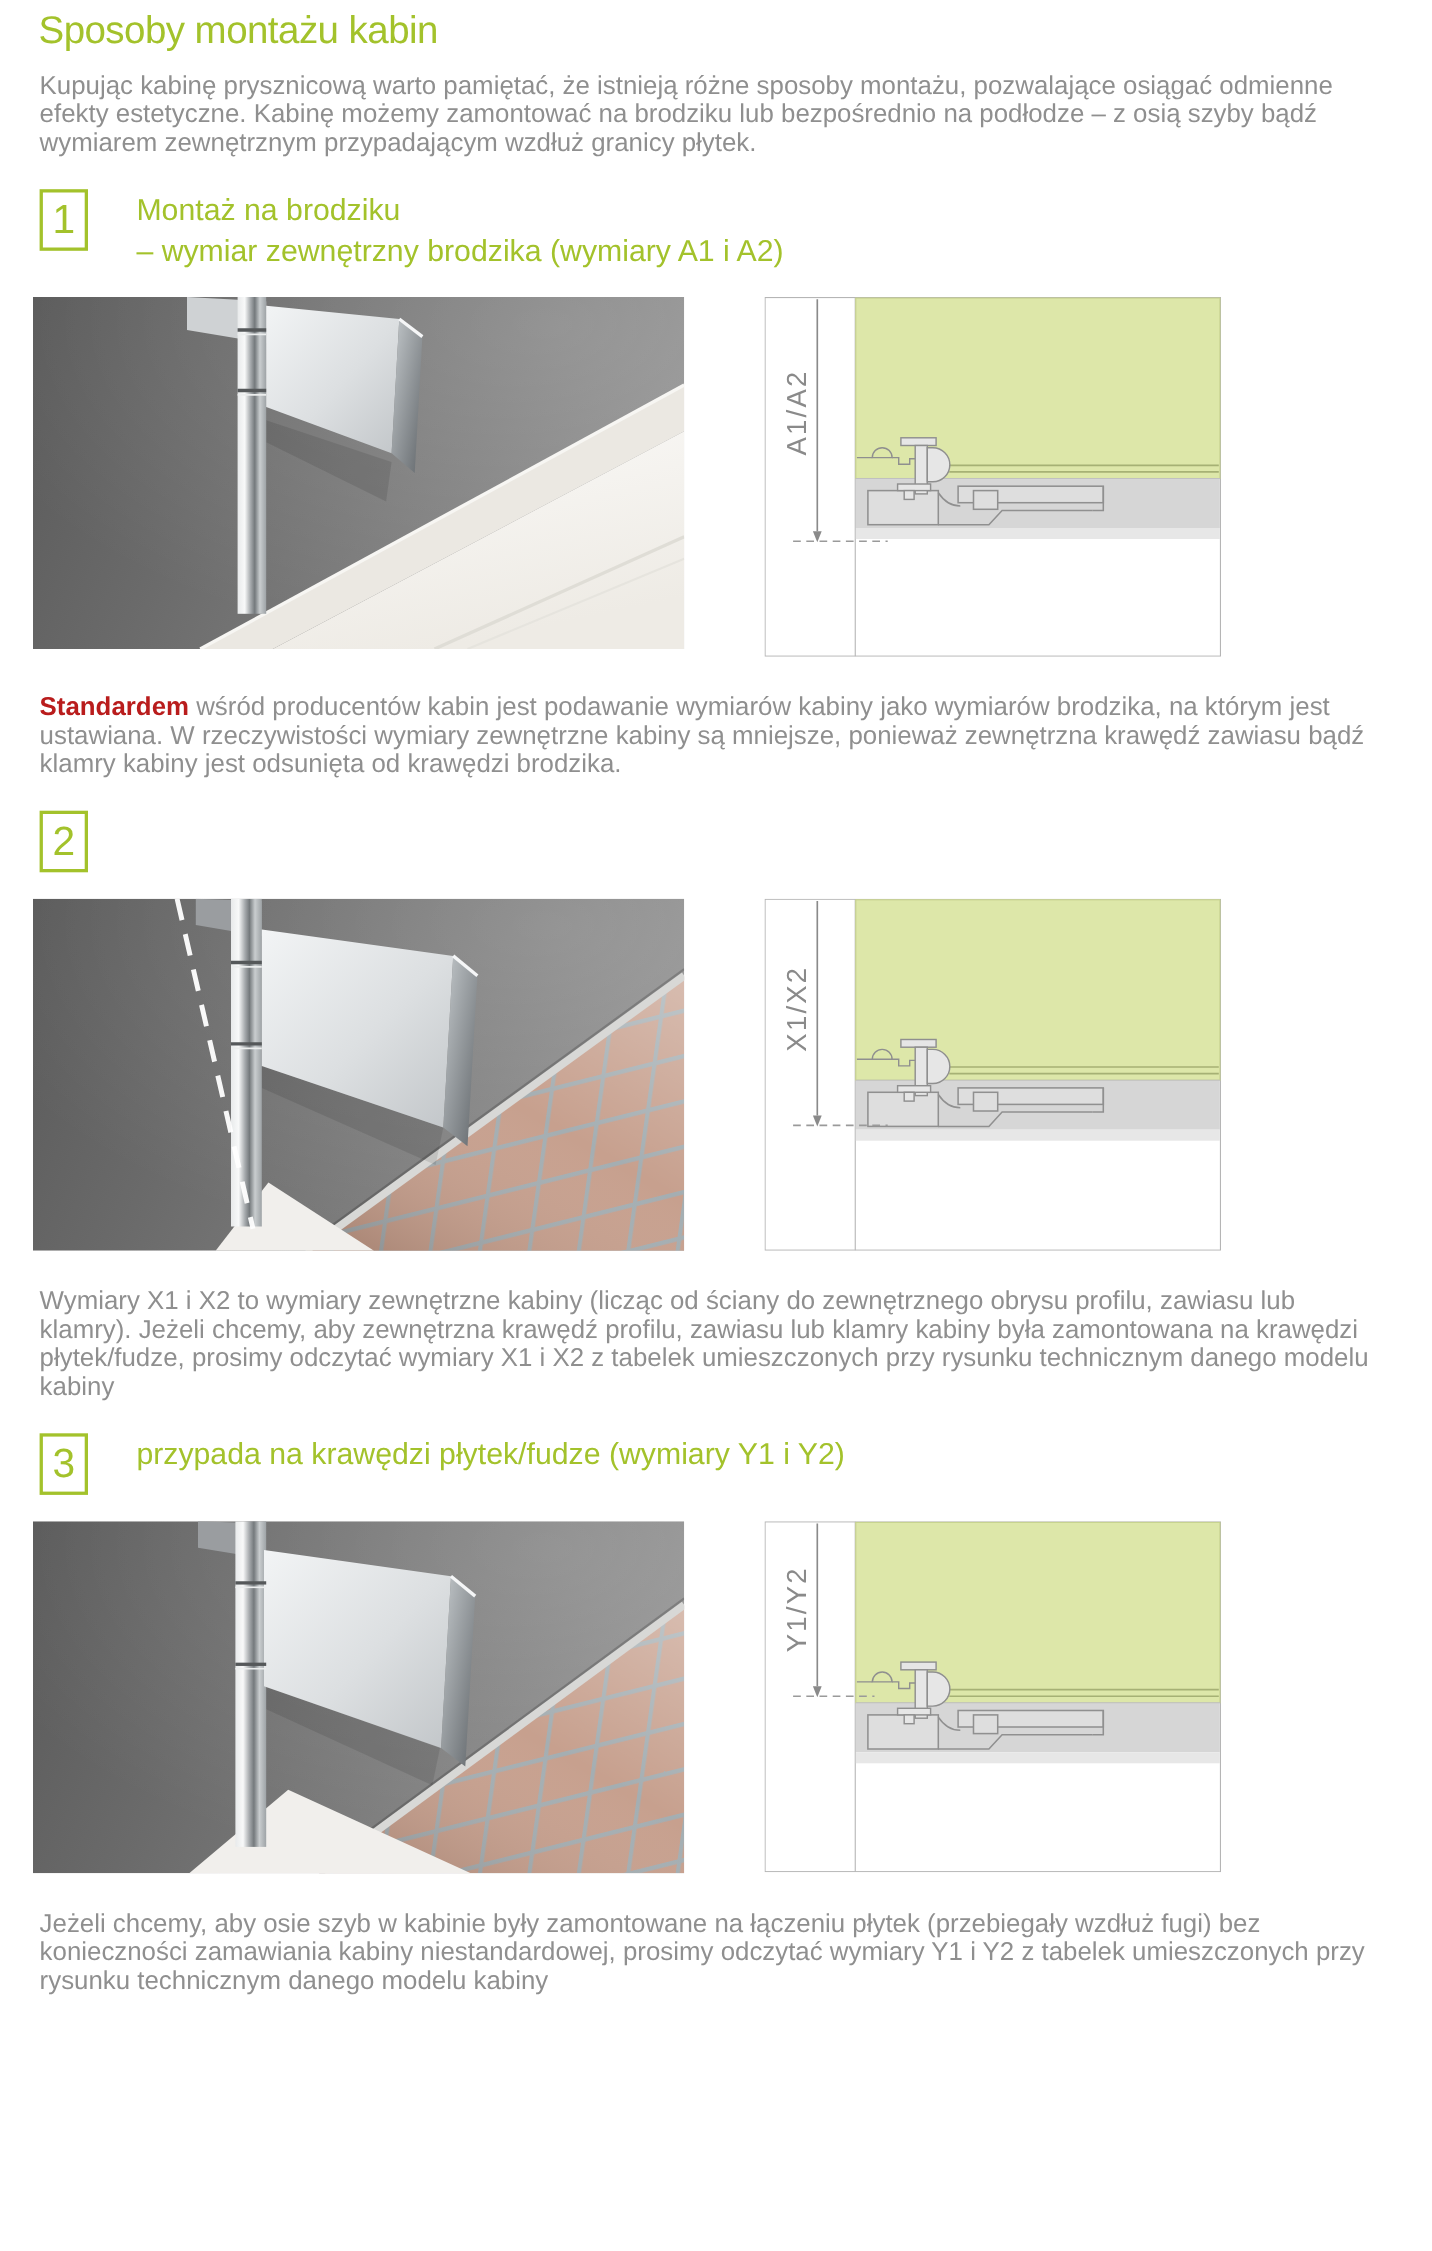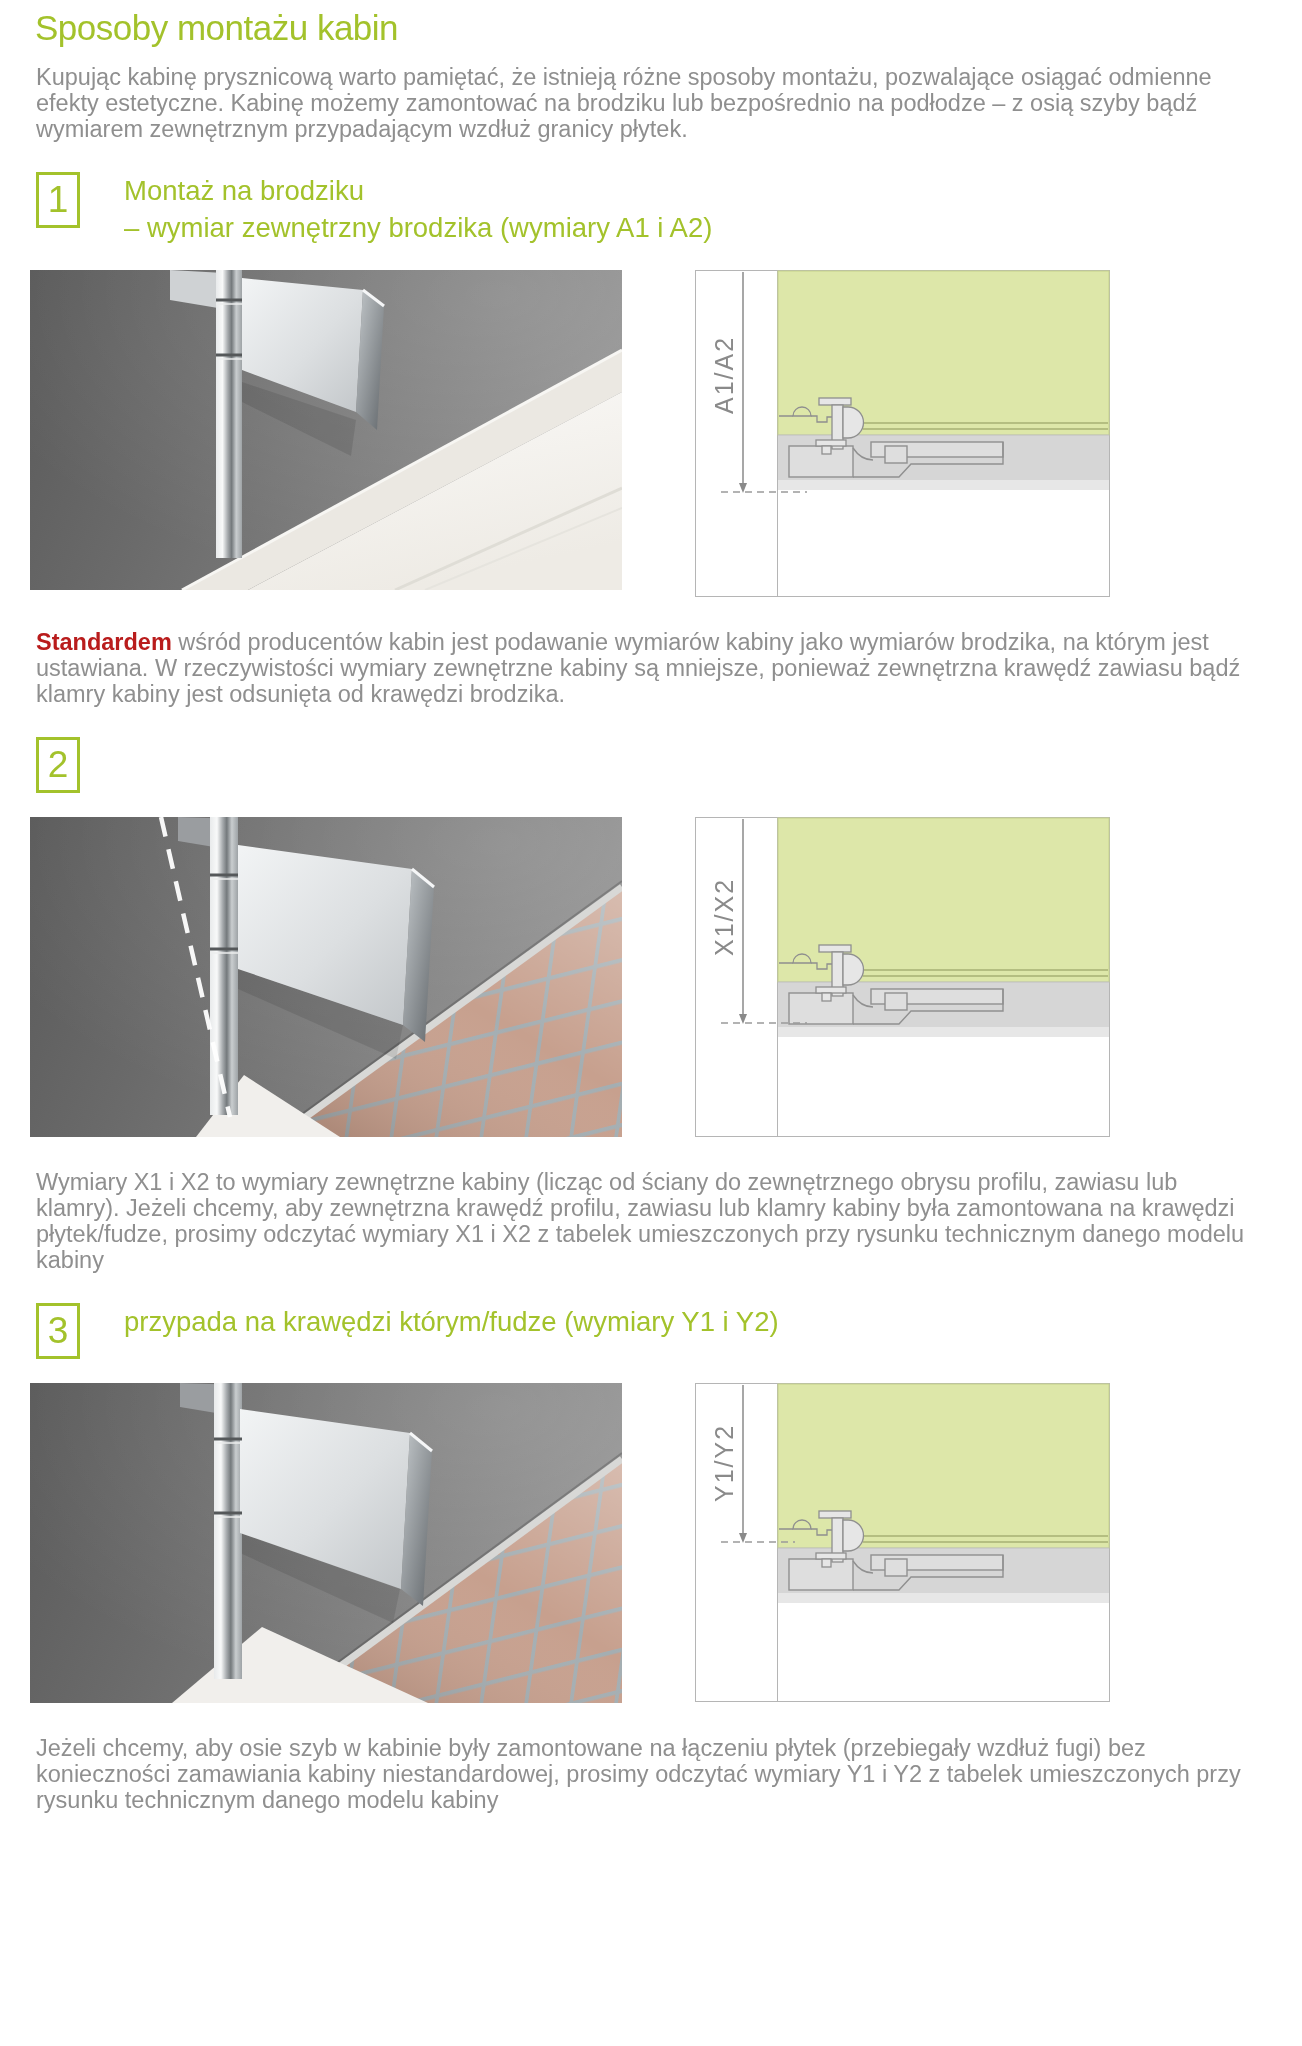--- a/index.html
+++ b/index.html
@@ -234,21 +234,21 @@
 
     <p class="note"><b></b><span>Wymiary X1 i X2 to wymiary zewnętrzne kabiny (licząc od ściany do zewnętrznego obrysu profilu, zawiasu lub klamry). Jeżeli chcemy, aby zewnętrzna krawędź profilu, zawiasu lub klamry kabiny była zamontowana na krawędzi płytek/fudze, prosimy odczytać wymiary X1 i X2 z tabelek umieszczonych przy rysunku technicznym danego modelu kabiny</span></p>
   </section>
 
   <section>
     <div class="sec-head">
       <div class="num-box">
         <span>3</span>
       </div>
       <div class="sec-title">
-        <div>przypada na krawędzi którym/fudze (wymiary Y1 i Y2)</div>
+        <div>przypada na krawędzi płytek/fudze (wymiary Y1 i Y2)</div>
       </div>
     </div>
 
     <div class="row">
 
       <svg class="photo" width="592" height="320" viewBox="0 0 592 320">
         <rect width="592" height="320" fill="url(#wallGrad)"></rect>
         <rect width="592" height="320" fill="url(#wallLight)"></rect>
         <g>
           <polygon points="592,76 592,320 260,320" fill="url(#tilePat)"></polygon>

